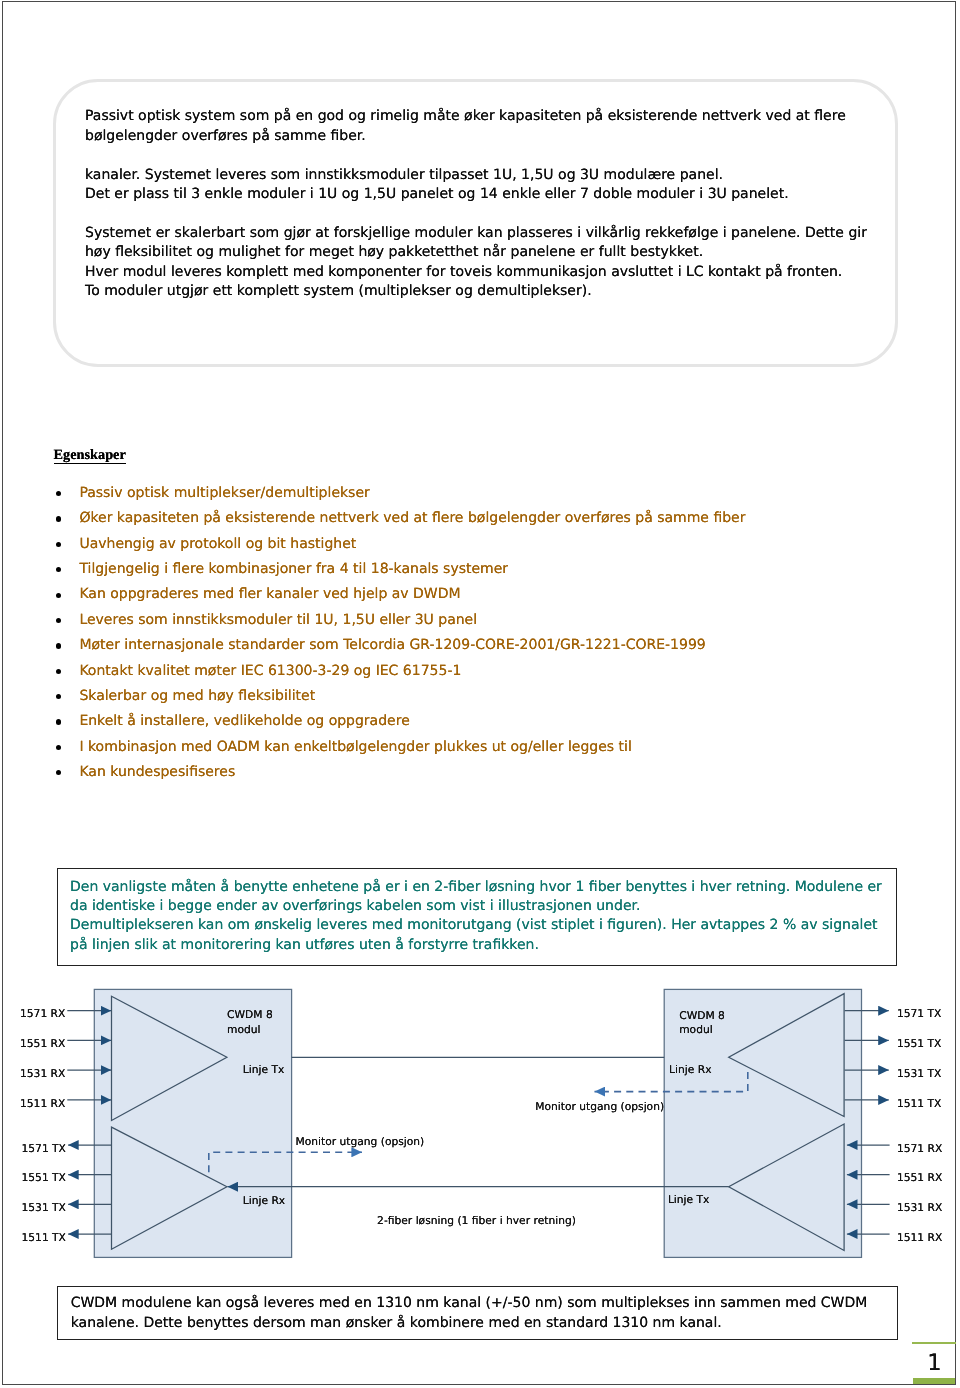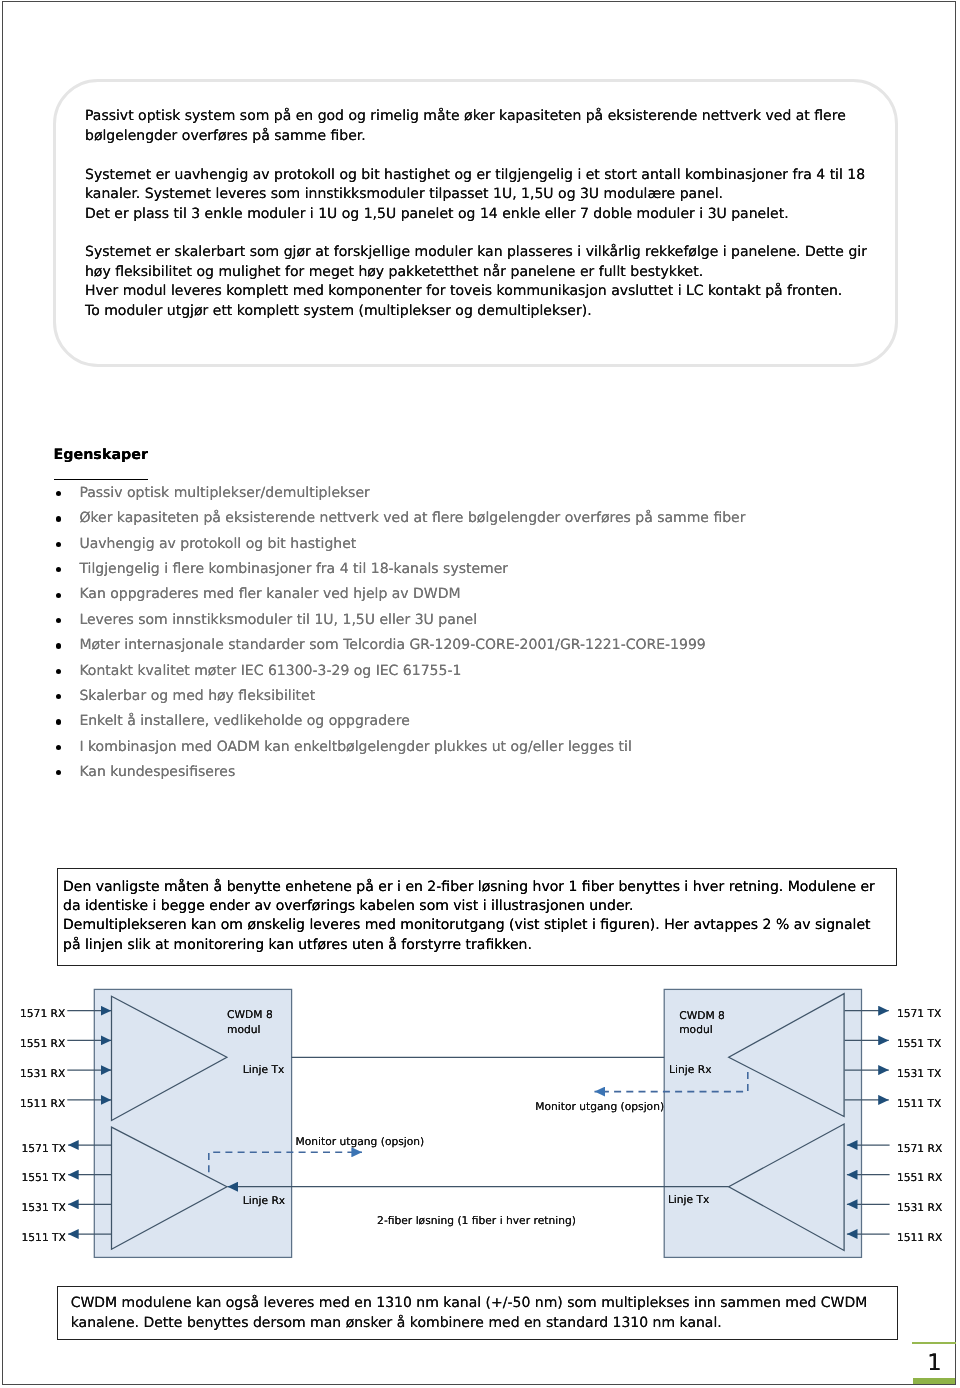--- a/index.html
+++ b/index.html
@@ -2,45 +2,44 @@
 <html><head>
 <meta charset="utf-8">
 <style>
   html,body{margin:0;padding:0;}
   body{width:960px;height:1388px;background:#fff;font-family:"DejaVu Sans",sans-serif;-webkit-font-smoothing:antialiased;text-rendering:geometricPrecision;text-shadow:0 0 0.35px currentColor;}
   .page{position:absolute;left:0;top:0;width:960px;height:1388px;overflow:hidden;transform:translateZ(0);}
   .page-border{position:absolute;left:2px;top:1px;width:954px;height:1384px;border:1.2px solid #4a4a4a;box-sizing:border-box;}
   .intro-box{position:absolute;left:53px;top:79px;width:845px;height:288px;border:3.2px solid #e5e5e5;border-radius:45px;box-sizing:border-box;padding-left:19px;}
   .intro-text{position:absolute;left:29px;top:25.3px;width:800px;font-size:14px;line-height:19.45px;color:#0d0d0d;white-space:nowrap;}
   .sect-title{position:absolute;left:53.5px;top:447.3px;font-size:14.3px;font-weight:bold;color:#000;}
-  .sect-title span{border-bottom:1.5px solid #000;padding-bottom:16px;}
-  ul.feat{position:absolute;left:55.4px;top:483.9px;margin:0;padding:0;list-style:none;font-size:14px;color:#737373;}
+  .sect-title span{border-bottom:1.5px solid #000;padding-bottom:0px;font-family:Liberation Serif, serif;}
+  ul.feat{position:absolute;left:55.4px;top:483.9px;margin:0;padding:0;list-style:none;font-size:14px;color:#a16207;}
   ul.feat li{margin:0;height:25.38px;line-height:19px;position:relative;padding-left:24px;white-space:nowrap;}
   ul.feat li:before{content:"";position:absolute;left:0.6px;top:7.2px;width:5.2px;height:5.2px;border-radius:50%;background:#000;}
   .note-box{position:absolute;left:57px;top:867.5px;width:839.5px;height:98px;border:1.2px solid #222222;box-sizing:border-box;}
-  .note-text{position:absolute;left:5px;top:9.4px;width:830px;font-size:14px;line-height:19.3px;color:#000000;white-space:nowrap;}
+  .note-text{position:absolute;left:12px;top:9.4px;width:830px;font-size:14px;line-height:19.3px;color:#0f766e;white-space:nowrap;}
   .bot-box{position:absolute;left:57.3px;top:1285.8px;width:840.5px;height:54px;border:1.2px solid #222222;box-sizing:border-box;}
   .bot-text{position:absolute;left:12.4px;top:7.4px;width:830px;font-size:14px;line-height:19.8px;color:#0d0d0d;white-space:nowrap;}
   svg.diagram{position:absolute;left:0;top:0;}
   .pagenum{position:absolute;left:927.2px;top:1350px;font-size:22.5px;color:#111;}
   .greenline-top{position:absolute;left:912.2px;top:1341.9px;width:43.4px;height:2.6px;background:#97b850;}
   .greenline-bot{position:absolute;left:912.5px;top:1378.1px;width:42.5px;height:6px;background:#8fb348;}
 </style>
 </head>
 <body>
 
 <div class="page">
   <div class="page-border"></div>
 
   <div class="intro-box">
     <div class="intro-text">
       <div>Passivt optisk system som på en god og rimelig måte øker kapasiteten på eksisterende nettverk ved at flere</div>
       <div>bølgelengder overføres på samme fiber.</div>
       <div>&nbsp;</div>
-      <div>Systemet er uavhengig av protokoll og bit hastighet og er tilgjengelig i et stort antall kombinasjoner fra 4 til 18</div>
       <div>kanaler. Systemet leveres som innstikksmoduler tilpasset 1U, 1,5U og 3U modulære panel.</div>
       <div>Det er plass til 3 enkle moduler i 1U og 1,5U panelet og 14 enkle eller 7 doble moduler i 3U panelet.</div>
       <div>&nbsp;</div>
       <div>Systemet er skalerbart som gjør at forskjellige moduler kan plasseres i vilkårlig rekkefølge i panelene. Dette gir</div>
       <div>høy fleksibilitet og mulighet for meget høy pakketetthet når panelene er fullt bestykket.</div>
       <div>Hver modul leveres komplett med komponenter for toveis kommunikasjon avsluttet i LC kontakt på fronten.</div>
       <div>To moduler utgjør ett komplett system (multiplekser og demultiplekser).</div>
     </div>
   </div>
 

